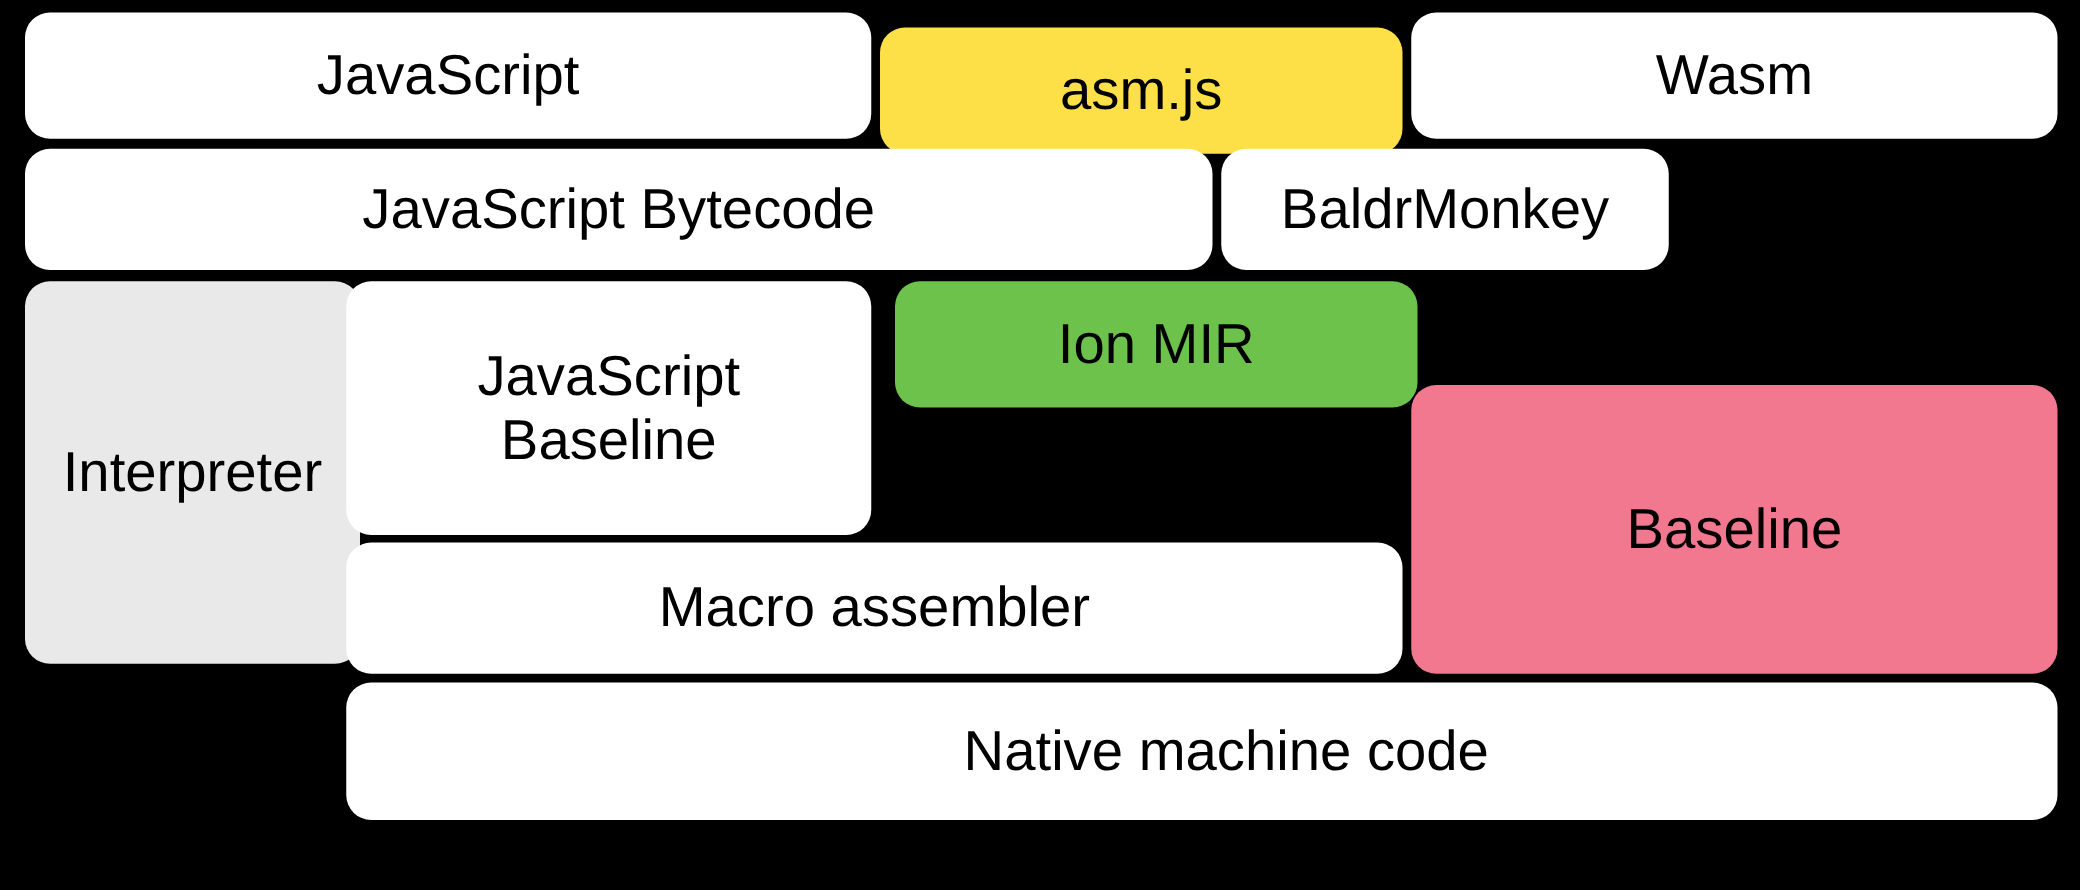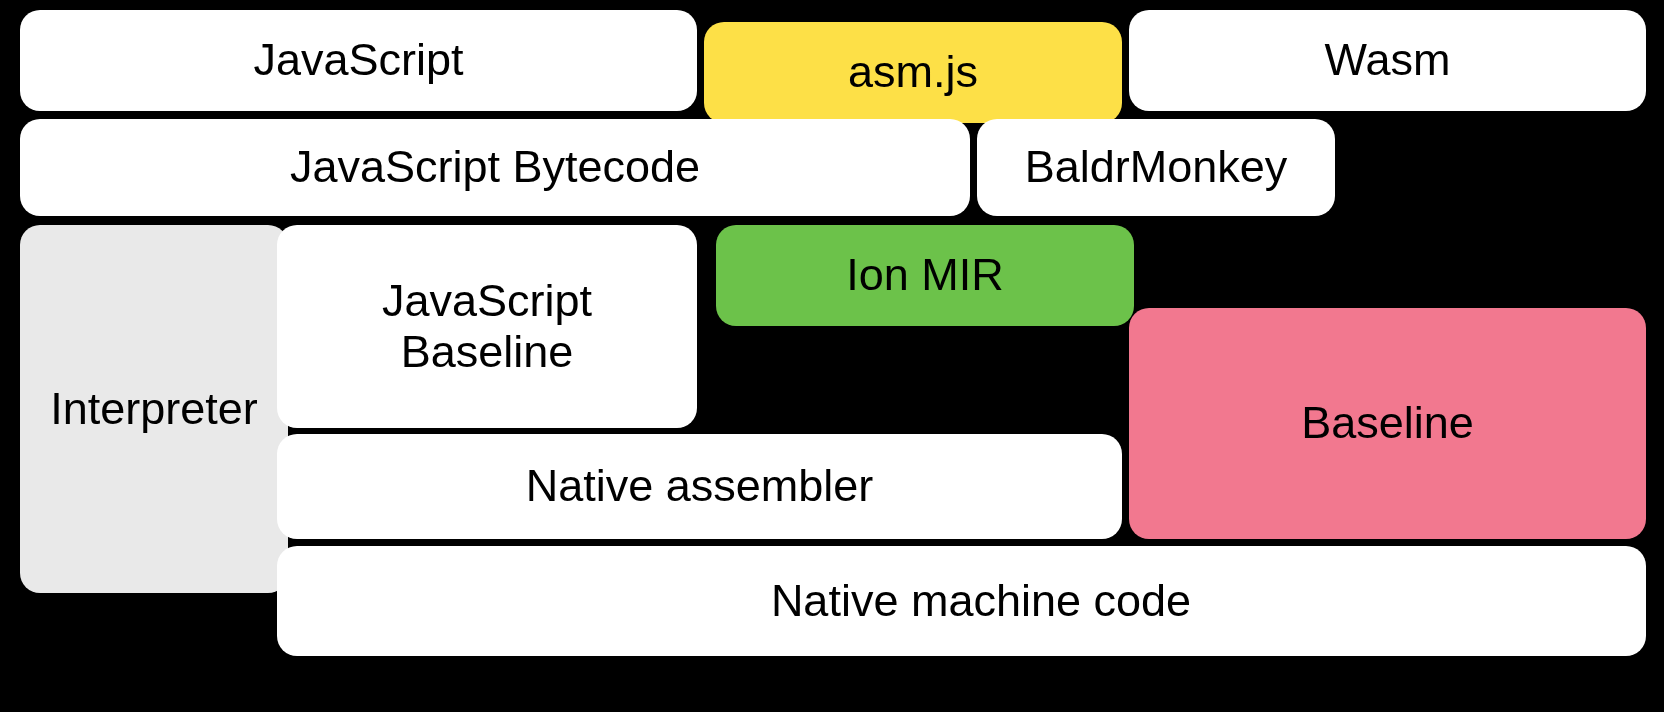--- a/index.html
+++ b/index.html
@@ -38,20 +38,20 @@
 </style>
 </head>
 <body>
 
 <div id="diagram" style="background: rgb(0, 0, 0);">
     <div class="node" style="left: 20px; top: 10px; width: 677px; height: 101px; background: rgb(255, 255, 255); color: rgb(0, 0, 0);">JavaScript</div>
     <div class="node" style="left: 704px; top: 10px; width: 418px; height: 101px; background: #fde047; color: rgb(0, 0, 0); margin-top: 12px;">asm.js</div>
     <div class="node" style="left: 1129px; top: 10px; width: 517px; height: 101px; background: rgb(255, 255, 255); color: rgb(0, 0, 0);">Wasm</div>
     <div class="node" style="left: 20px; top: 119px; width: 950px; height: 97px; background: #ffffff; color: rgb(0, 0, 0);">JavaScript Bytecode</div>
     <div class="node" style="left: 977px; top: 119px; width: 358px; height: 97px; background: rgb(255, 255, 255); color: rgb(0, 0, 0);">BaldrMonkey</div>
-    <div class="node" style="left: 20px; top: 225px; width: 268px; height: 368px; background: rgb(233, 233, 233); color: rgb(0, 0, 0);">Interpreter</div>
+    <div class="node" style="left: 20px; top: 225px; width: 268px; height: 306px; background: rgb(233, 233, 233); color: rgb(0, 0, 0);">Interpreter</div>
     <div class="node" style="left: 277px; top: 225px; width: 420px; height: 203px; background: rgb(255, 255, 255); color: rgb(0, 0, 0);">JavaScript
 Baseline</div>
     <div class="node" style="left: 704px; top: 225px; width: 418px; height: 101px; background: rgb(108, 194, 74); color: rgb(0, 0, 0); margin-left: 12px;">Ion MIR</div>
     <div class="node" style="left: 1129px; top: 308px; width: 517px; height: 231px; background: rgb(242, 120, 143); color: rgb(0, 0, 0);">Baseline</div>
-    <div class="node" style="left: 277px; top: 434px; width: 845px; height: 105px; background: rgb(255, 255, 255); color: rgb(0, 0, 0);">Native assembler</div>
+    <div class="node" style="left: 277px; top: 434px; width: 845px; height: 105px; background: rgb(255, 255, 255); color: rgb(0, 0, 0);">Macro assembler</div>
     <div class="node" style="left: 277px; top: 546px; width: 1369px; height: 110px; background: rgb(255, 255, 255); color: rgb(0, 0, 0); padding-left: 39px;">Native machine code</div>
   </div>
 
 </body></html>

